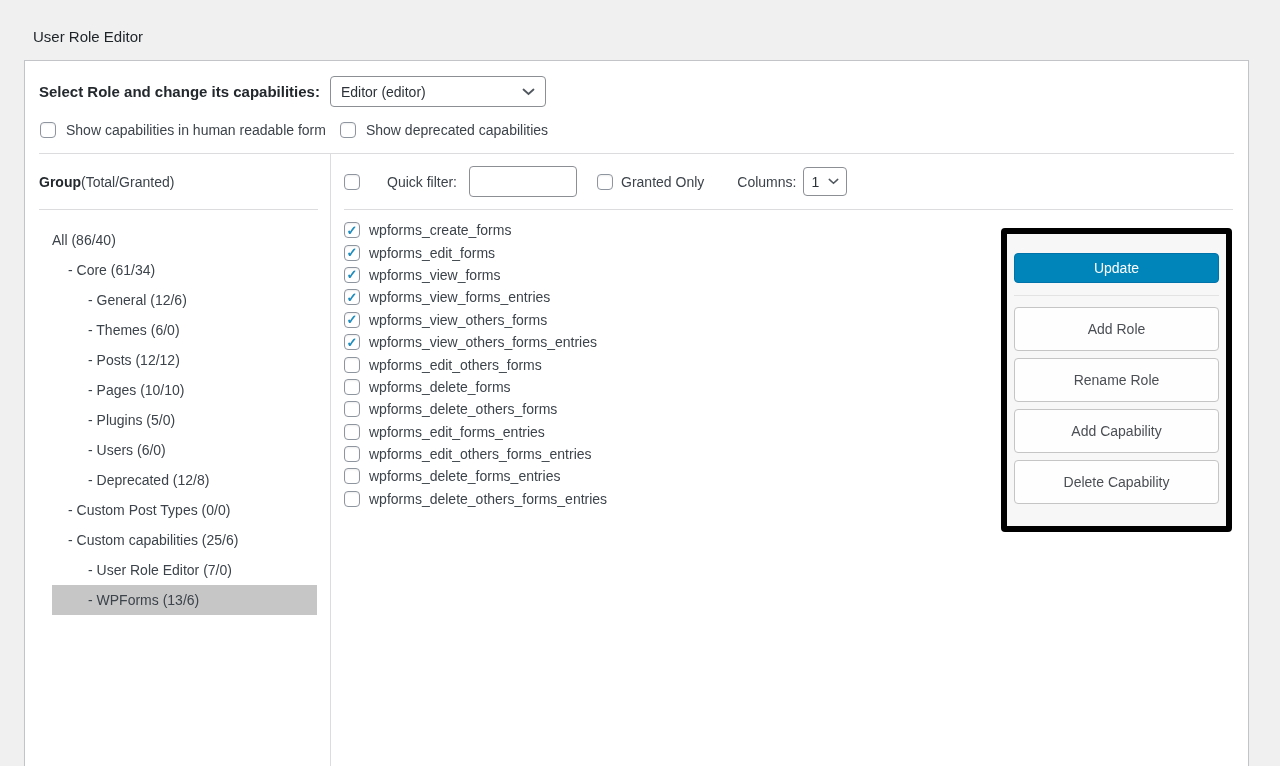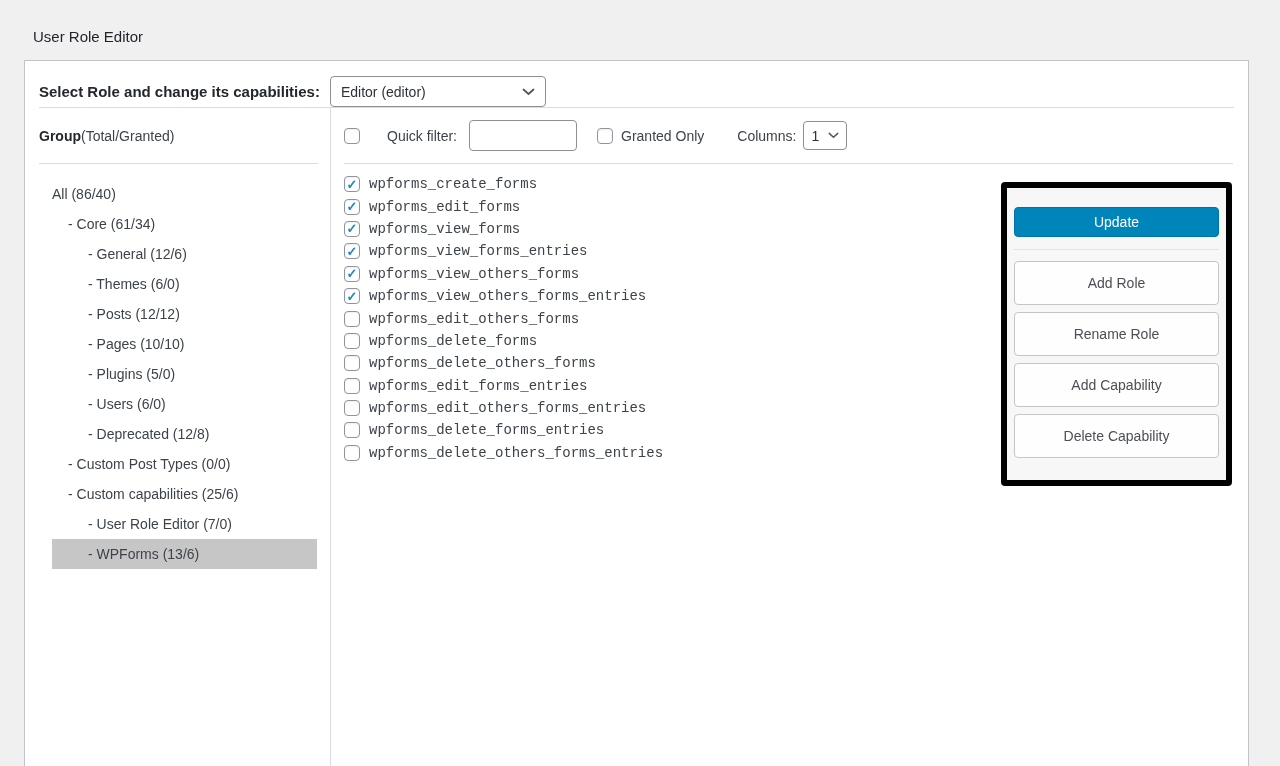--- a/index.html
+++ b/index.html
@@ -91,21 +91,21 @@
     border:1px solid #8c8f94;border-radius:4px;background:#fff;
     font-family:inherit;font-size:14px;padding:0 8px;color:#2c3338;
   }
   .granted-cb{margin-left:20px;}
   .granted-label{margin-left:8px;color:#3c434a;}
   .cols-label{margin-left:33px;color:#3c434a;}
   .right-divider{border:none;border-top:1px solid #dcdcde;margin:0 15px 0 13px;}
   .right-body{position:relative;flex:1;}
   .cap-list{padding:9px 0 0 13px;}
   .cap-row{display:flex;align-items:center;height:22.4px;}
-  .cap-label{margin-left:9px;color:#3c434a;white-space:nowrap;font-family:Liberation Mono, monospace;}
+  .cap-label{margin-left:9px;color:#3c434a;white-space:nowrap;}
   
   .actions-panel{
     position:absolute;top:18px;right:16px;width:231px;
     background:#f7f7f7;border:6px solid #000000;border-radius:4px;
     padding:19px 7px 22px 7px;
   }
   .btn{
     display:block;width:100%;
     font-family:inherit;font-size:14px;border-radius:4px;cursor:pointer;
   }
@@ -129,20 +129,26 @@
   <div class="role-row">
     <span class="role-label">Select Role and change its capabilities:</span>
     <div class="select role-select">
       <span>Editor (editor)</span>
       <svg class="chev" width="13" height="8" viewBox="0 0 13 8">
           <path d="M1.5 1.5 L6.5 6 L11.5 1.5" fill="none" stroke="#50575e" stroke-width="1.8" stroke-linecap="round"></path>
         </svg>
     </div>
   </div>
 
+  <div class="opts-row">
+    <span class="cb"></span>
+    <span class="opt-label">Show capabilities in human readable form</span>
+    <span class="cb opt2"></span>
+    <span class="opt-label">Show deprecated capabilities</span>
+  </div>
 
   <hr class="divider">
 
   <div class="columns">
 
     <div class="left-col">
       <div class="left-header">
         <b>Group</b>
           <span> (Total/Granted)</span>
       </div>

